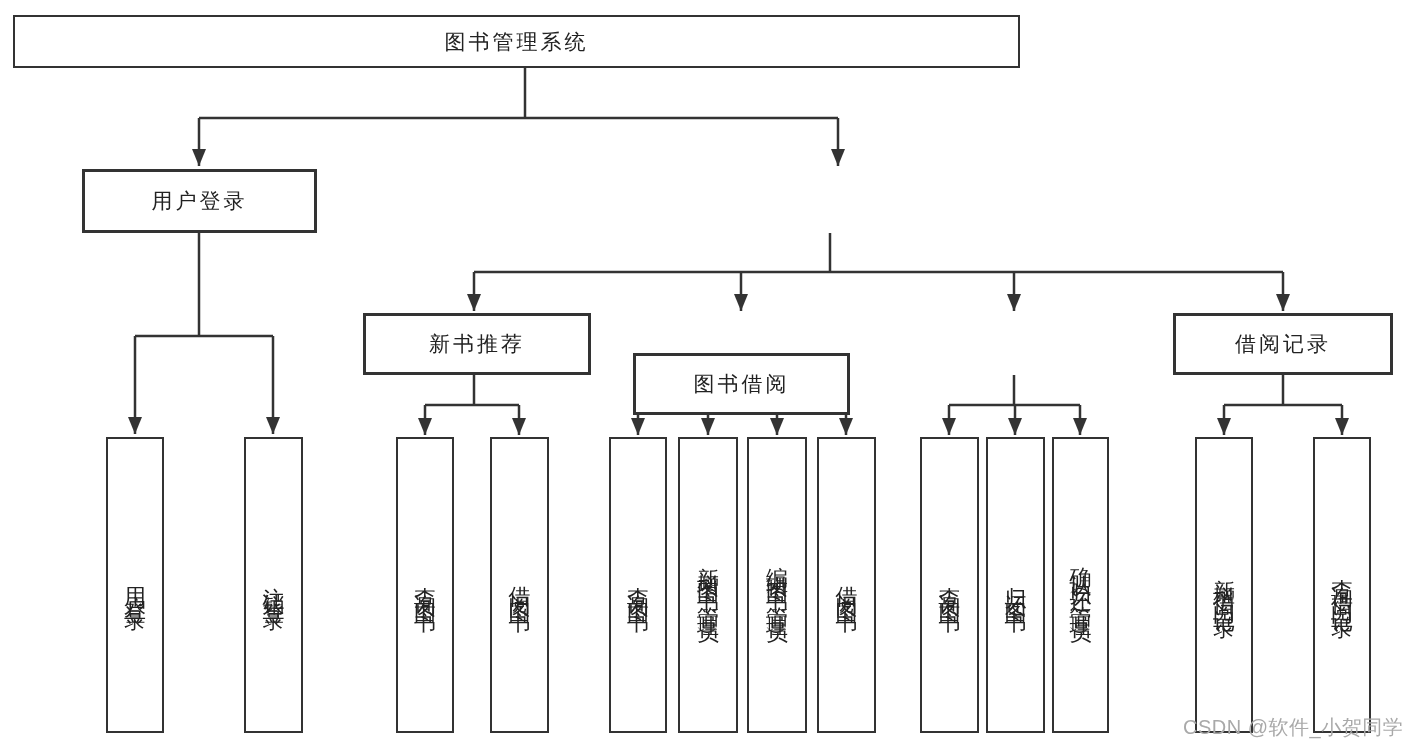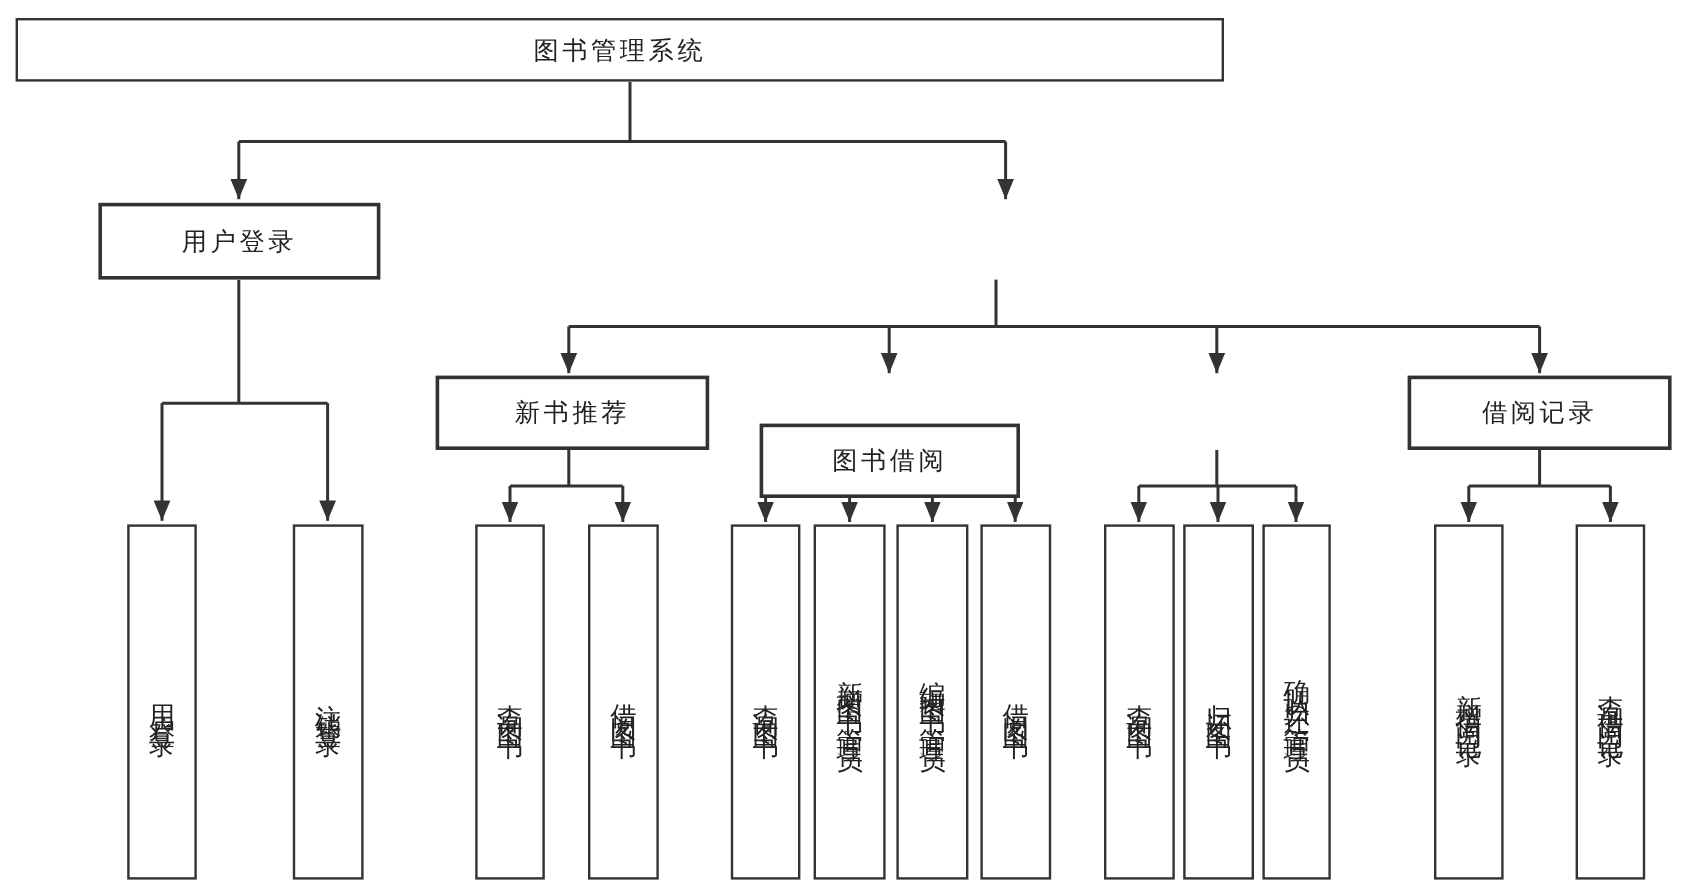--- a/index.html
+++ b/index.html
@@ -141,14 +141,15 @@
   <div class="leaf" style="left:747px; width:60px;">编辑图书（管理员）</div>
   <div class="leaf" style="left:817px; width:59px;">借阅图书</div>
 
   <div class="leaf" style="left:920px; width:59px;">查询图书</div>
   <div class="leaf" style="left:986px; width:59px;">归还图书</div>
   <div class="leaf" style="left:1052px; width:57px;">确认归还（管理员）</div>
 
   <div class="leaf" style="left:1195px; width:58px;">新增借阅记录</div>
   <div class="leaf" style="left:1313px; width:58px;">查询借阅记录</div>
 
+  <div class="watermark">CSDN @软件_小贺同学</div>
 
 </div>
 
 </body></html>

